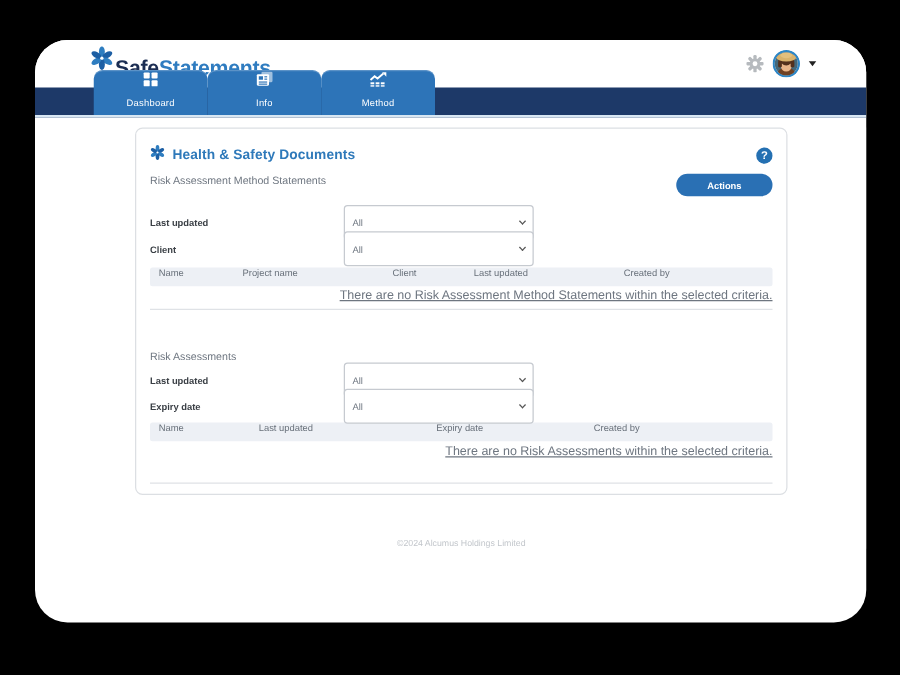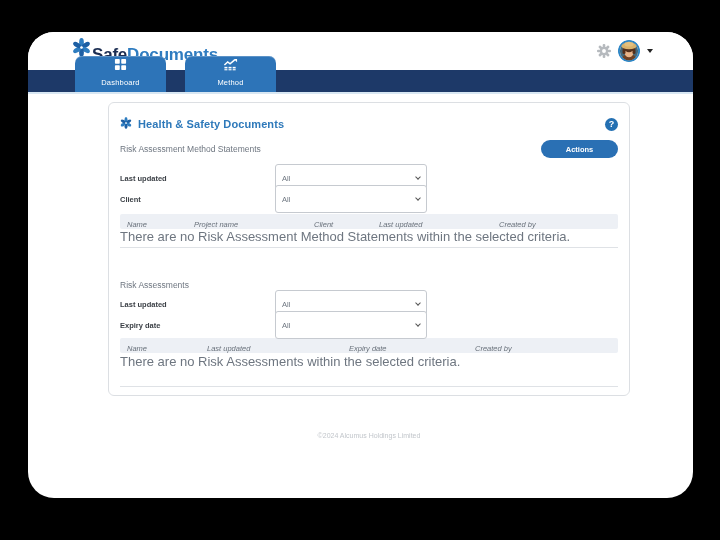--- a/index.html
+++ b/index.html
@@ -16,64 +16,64 @@
   .logo-part1 { font-size:17px; font-weight:700; color:#1b2d52; letter-spacing:-0.2px; }
   .logo-part2 { font-size:17px; font-weight:700; color:#2f7cc0; letter-spacing:-0.2px; }
   .topbar-right { margin-left:auto; display:flex; align-items:center; gap:7px; }
   .gear { display:flex; cursor:pointer; }
   .avatar { width:22px; height:22px; border-radius:50%; overflow:hidden; cursor:pointer; display:flex; }
   .caret-down { width:0; height:0; border-left:3px solid transparent; border-right:3px solid transparent;
                 border-top:4px solid #222; cursor:pointer; }
 
   
   .navbar { height:24px; background:#1d3968; border-bottom:2px solid #d8e7f3;
-            display:flex; align-items:flex-end; padding-left:47px; gap:19px; }
+            display:flex; align-items:flex-end; padding-left:47px; gap:0; }
   .tab { width:91px; height:36px; background:#2d74b8; border-radius:7px 7px 0 0;
          display:flex; flex-direction:column; align-items:center; justify-content:flex-end;
          padding-bottom:5px; gap:3px; cursor:pointer;
          box-shadow:inset 0 1px 0 rgba(255,255,255,.22); }
   .tab-label { font-size:7.5px; color:#fff; letter-spacing:.2px; }
 
   
   .content { background:#fff; }
   .card { width:522px; margin-left:80px; margin-top:8px; background:#fff;
           border:1px solid #dcdfe3; border-radius:6px; padding:10px 11px 8px; }
   .title-row { display:flex; align-items:center; gap:6px; height:22px; }
   .page-title { font-size:11px; font-weight:600; color:#2e79ba; letter-spacing:.1px; }
   .help { margin-left:auto; width:13px; height:13px; border-radius:50%; background:#2470b2;
           color:#fff; font-size:9px; font-weight:700; display:flex; align-items:center;
           justify-content:center; cursor:pointer; }
 
-  .sec-head { display:flex; align-items:center; margin-top:4px; height:20px; }
+  .sec-head { display:flex; margin-top:4px; height:20px; }
   .sec-head-2 { margin-top:31px; height:12px; display:flex; align-items:center; }
   .sec-title { font-size:8.5px; color:#6e7680; }
   .actions-btn { margin-left:auto; width:77px; height:18px; background:#2a70b4; color:#fff;
                  font-size:7.5px; font-weight:700; border:none; border-radius:9px;
                  display:flex; align-items:center; justify-content:center; cursor:pointer; }
 
   .filters { margin-top:11px; display:flex; flex-direction:column; gap:5px; }
   .filters-2 { margin-top:5px; }
   .frow { display:flex; align-items:center; height:16px; }
   .flabel { width:155px; font-size:7.5px; font-weight:700; color:#3a3f45; }
   .select { width:152px; height:16px; border:1px solid #c6cad0; border-radius:3px; background:#fff;
             display:flex; align-items:center; padding:13px 6px; cursor:pointer; }
   .select-value { font-size:7.5px; color:#6e7680; }
   .select-chevron { margin-left:auto; width:4px; height:4px; border-right:1.2px solid #555;
                     border-bottom:1.2px solid #555; transform:rotate(45deg); margin-top:-2px; }
 
   .thead { margin-top:7px; height:15px; background:#edf0f5; border-radius:2px;
-           display:flex; align-items:flex-end;font-style:italic; }
+           display:flex; align-items:flex-start; }
   .thead-2 { margin-top:5px; }
   .th { font-size:7.5px; color:#68707a; padding-left:7px; white-space:nowrap; }
   .t1-c0 { width:67px; }  .t1-c1 { width:120px; } .t1-c2 { width:65px; }
   .t1-c3 { width:120px; } .t1-c4 { flex:1; }
   .t2-c0 { width:80px; }  .t2-c1 { width:142px; } .t2-c2 { width:126px; } .t2-c3 { flex:1; }
 
-  .empty { text-align:left; font-size:13px; color:#6e7680; line-height:8px;
-           padding:4px 0 6px; border-bottom:1px solid #dfe2e6; }
+  .empty { text-align:right; font-size:10px; color:#6e7680; line-height:8px;
+           padding:4px 0 6px; border-bottom:1px solid #dfe2e6;text-decoration:underline; }
   .empty-2 { padding:5px 0 20px; }
 
   .footer { width:522px; margin-left:80px; margin-top:36px; text-align:center;
             font-size:7px; color:#c2c6cb; }
 </style>
 </head>
 <body>
 
 <div class="screen">
   <div class="window">
@@ -87,21 +87,21 @@
               <ellipse cx="0" cy="-5.3" rx="2.5" ry="4.6" fill="#1d5fa4" transform="rotate(60)"></ellipse>
               <ellipse cx="0" cy="-5.3" rx="2.5" ry="4.6" fill="#2e7dc0" transform="rotate(120)"></ellipse>
               <ellipse cx="0" cy="-5.3" rx="2.5" ry="4.6" fill="#1d5fa4" transform="rotate(180)"></ellipse>
               <ellipse cx="0" cy="-5.3" rx="2.5" ry="4.6" fill="#2e7dc0" transform="rotate(240)"></ellipse>
               <ellipse cx="0" cy="-5.3" rx="2.5" ry="4.6" fill="#1d5fa4" transform="rotate(300)"></ellipse>
               <circle r="1.4" fill="#fff"></circle>
             </g>
           </svg>
         </span>
         <span class="logo-part1">Safe</span>
-          <span class="logo-part2">Documents</span>
+          <span class="logo-part2">Statements</span>
       </div>
       <div class="topbar-right">
         <span class="gear">
           <svg width="14" height="14" viewBox="-8 -8 16 16">
             <g fill="#b6babe">
               <rect x="-1.5" y="-8" width="3" height="16" rx="1.2"></rect>
               <rect x="-1.5" y="-8" width="3" height="16" rx="1.2" transform="rotate(45)"></rect>
               <rect x="-1.5" y="-8" width="3" height="16" rx="1.2" transform="rotate(90)"></rect>
               <rect x="-1.5" y="-8" width="3" height="16" rx="1.2" transform="rotate(135)"></rect>
               <circle r="4.8"></circle>
@@ -135,20 +135,34 @@
       <div class="tab">
         <span>
           <svg width="13" height="13" viewBox="0 0 14 14" fill="#fff">
             <rect x="1" y="1" width="5.2" height="5.2" rx="0.8"></rect>
             <rect x="7.8" y="1" width="5.2" height="5.2" rx="0.8"></rect>
             <rect x="1" y="7.8" width="5.2" height="5.2" rx="0.8"></rect>
             <rect x="7.8" y="7.8" width="5.2" height="5.2" rx="0.8"></rect>
           </svg>
         </span>
         <span class="tab-label">Dashboard</span>
+      </div>
+      <div class="tab">
+        <span>
+          <svg width="15" height="13" viewBox="0 0 16 14">
+            <rect x="5.5" y="0.5" width="9.5" height="9" rx="1" fill="rgba(255,255,255,0.55)"></rect>
+            <rect x="1.5" y="2.5" width="10.5" height="10" rx="1" fill="#fff"></rect>
+            <rect x="3.2" y="4.3" width="3.6" height="3" fill="#2d74b8"></rect>
+            <rect x="8" y="4.3" width="2.4" height="1" fill="#2d74b8"></rect>
+            <rect x="8" y="6.3" width="2.4" height="1" fill="#2d74b8"></rect>
+            <rect x="3.2" y="8.8" width="7.2" height="1" fill="#2d74b8"></rect>
+            <rect x="3.2" y="10.6" width="7.2" height="1" fill="#2d74b8"></rect>
+          </svg>
+        </span>
+        <span class="tab-label">Info</span>
       </div>
       <div class="tab">
         <span>
           <svg width="15" height="13" viewBox="0 0 16 13">
             <polyline points="1.5,7 5,3.8 7.5,5.8 12.5,1.5" fill="none" stroke="#fff" stroke-width="1.6"></polyline>
             <polygon points="11.4,0.5 15,0.5 15,4.2" fill="#fff"></polygon>
             <g fill="#fff">
               <rect x="1.5" y="9" width="3.2" height="1.7"></rect>
               <rect x="5.9" y="9" width="3.2" height="1.7"></rect>
               <rect x="10.3" y="9" width="3.2" height="1.7"></rect>

